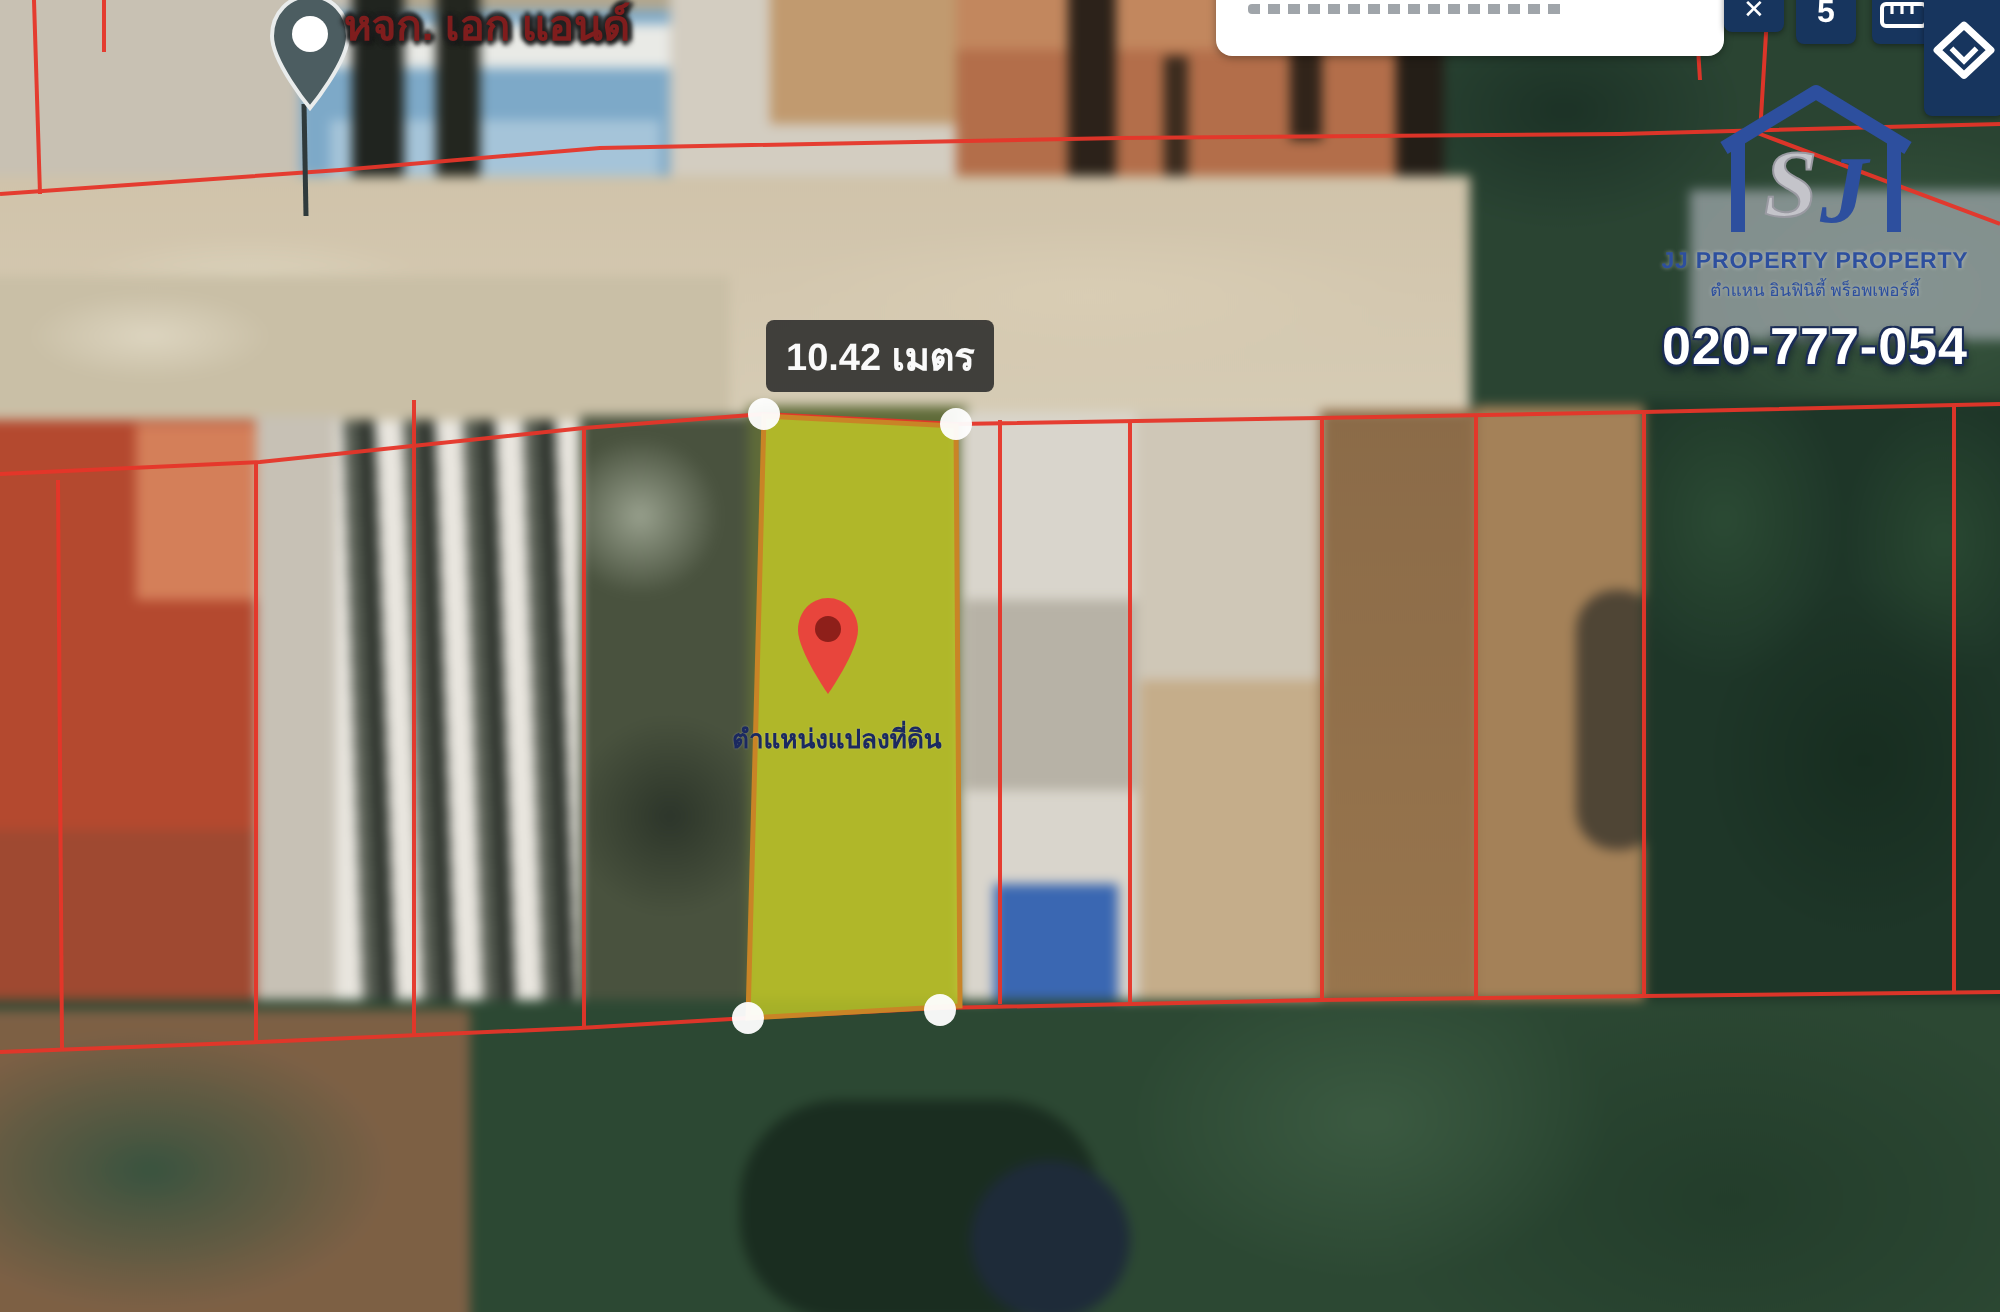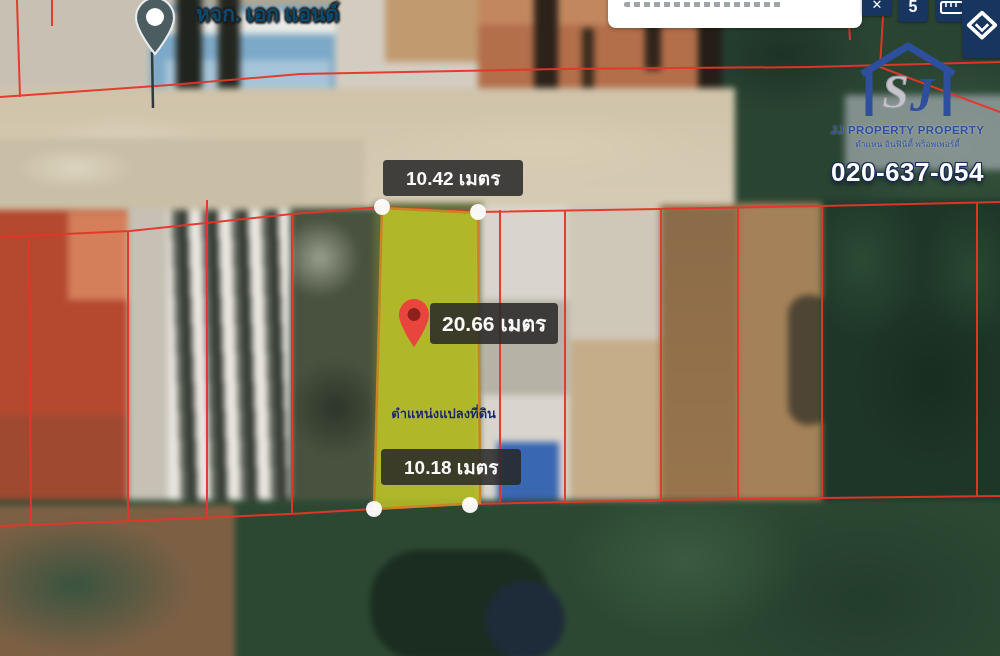--- a/index.html
+++ b/index.html
@@ -5,26 +5,26 @@
   html,body{margin:0;padding:0;background:#666;}
   .frame{position:relative;width:1000px;height:656px;overflow:hidden;
          font-family:"Liberation Sans",sans-serif;background:#b3a78f;}
   
   .bg{position:absolute;inset:0;filter:blur(3px) saturate(1.05);}
   .bg div{position:absolute;}
   .stripes{background:repeating-linear-gradient(88deg,#e9e6df 0 14px,#565c52 14px 22px,#2d332c 22px 30px);}
   
   .overlay{position:absolute;inset:0;}
   .mlabel{position:absolute;background:rgba(40,40,40,.86);color:#fafafa;border-radius:4px;
-          font-weight:600;white-space:nowrap;padding:3px 23px;z-index:6;}
-  .pinlabel{position:absolute;left:196px;top:0;z-index:6;color:#0c4a6e;font-weight:bold;
+          font-weight:600;white-space:nowrap;padding:3px 10px;z-index:6;}
+  .pinlabel{position:absolute;left:172px;top:0;z-index:6;color:#7f1d1d;font-weight:bold;
             font-size:21px;line-height:27px;
             text-shadow:-2px 0 2px #1f1f1f,2px 0 2px #1f1f1f,0 -2px 2px #1f1f1f,0 2px 2px #1f1f1f,1px 1px 3px #000;}
-  .caption{position:absolute;left:366px;top:359px;width:130px;text-align:right;z-index:6;
-           font-size:13px;font-weight:bold;color:#1b2960;text-shadow:0 0 1px rgba(255,255,255,.35);margin-top:44px;}
+  .caption{position:absolute;left:366px;top:359px;width:130px;text-align:left;z-index:6;
+           font-size:13px;font-weight:bold;color:#1b2960;text-shadow:0 0 1px rgba(255,255,255,.35);}
   .searchbar{position:absolute;left:608px;top:-18px;width:254px;height:46px;background:#fff;
              border-radius:8px;box-shadow:0 1px 4px rgba(0,0,0,.35);z-index:7;}
   .smudge{position:absolute;left:16px;top:20px;width:160px;height:5px;opacity:.85;border-radius:2px;
           background:repeating-linear-gradient(90deg,#8f959b 0 6px,rgba(143,149,155,0) 6px 10px);}
   .navybtn{position:absolute;background:#17355e;border-radius:4px;z-index:7;color:#fff;
            display:flex;align-items:center;justify-content:center;box-shadow:0 1px 3px rgba(0,0,0,.4);}
   .logo{position:absolute;left:815px;top:38px;width:185px;text-align:center;z-index:6;}
   .logo .company{font-size:11.5px;font-weight:bold;letter-spacing:.4px;color:#2d4f9e;
                  text-shadow:0 0 2px rgba(255,255,255,.45);}
   .logo .companyth{font-size:8.5px;color:#2d4f9e;margin-top:1px;text-shadow:0 0 2px rgba(255,255,255,.4);}
@@ -121,22 +121,20 @@
       <circle cx="19" cy="19" r="9" fill="#ffffff"></circle>
     </g>
 
     <g transform="translate(399,299)">
       <path d="M15,0 C6.7,0 0,6.8 0,16 C0,26.5 15,48 15,48 C15,48 30,26.5 30,16 C30,6.8 23.3,0 15,0 Z" fill="#e8453c"></path>
       <circle cx="15" cy="15.5" r="6.5" fill="#8e1f1a"></circle>
     </g>
   </svg>
 
   <div class="mlabel" style="left:383px;top:160px;font-size:19px;">10.42 เมตร</div>
-  <div class="mlabel" style="left:430px;top:303px;font-size:21px;padding:4px 12px;">20.66 เมตร</div>
-  <div class="mlabel" style="left:381px;top:449px;font-size:19px;">10.18 เมตร</div>
 
   <div class="caption">ตำแหน่งแปลงที่ดิน</div>
 
   <div class="pinlabel">
     <div>หจก. เอก แอนด์</div>
   </div>
 
   <div class="searchbar">
     <div class="smudge"></div>
   </div>
@@ -165,16 +163,16 @@
   <div class="logo">
     <svg width="120" height="82" viewBox="0 0 120 82">
       <path d="M14,36 L60,8 L106,36" fill="none" stroke="#2d4f9e" stroke-width="7" stroke-linejoin="round"></path>
       <path d="M21,32 L21,78" fill="none" stroke="#2d4f9e" stroke-width="7"></path>
       <path d="M99,32 L99,78" fill="none" stroke="#2d4f9e" stroke-width="7"></path>
       <text x="34" y="70" font-family="Liberation Serif, serif" font-style="italic" font-weight="bold" font-size="48" fill="#c4c4ca" stroke="#9a9aa2" stroke-width="1">S</text>
       <text x="62" y="73" font-family="Liberation Serif, serif" font-style="italic" font-weight="bold" font-size="48" fill="#2d4f9e">J</text>
     </svg>
     <div class="company">JJ PROPERTY PROPERTY</div>
     <div class="companyth">ตำแหน อินฟินิตี้ พร็อพเพอร์ตี้</div>
-    <div class="phone">020-637-054</div>
+    <div class="phone">020-777-054</div>
   </div>
 
 </div>
 
 </body></html>

